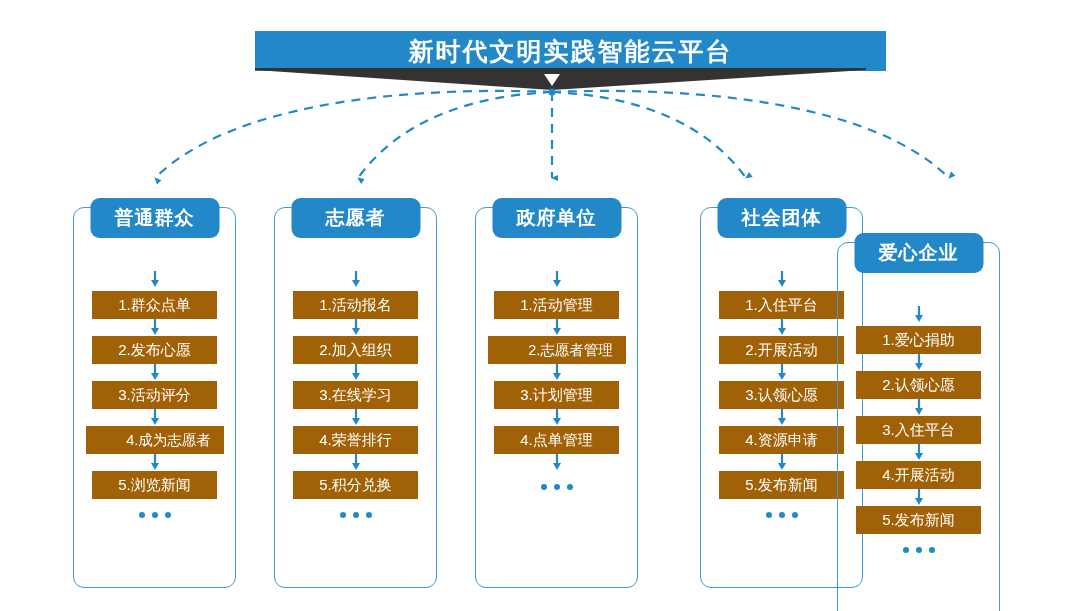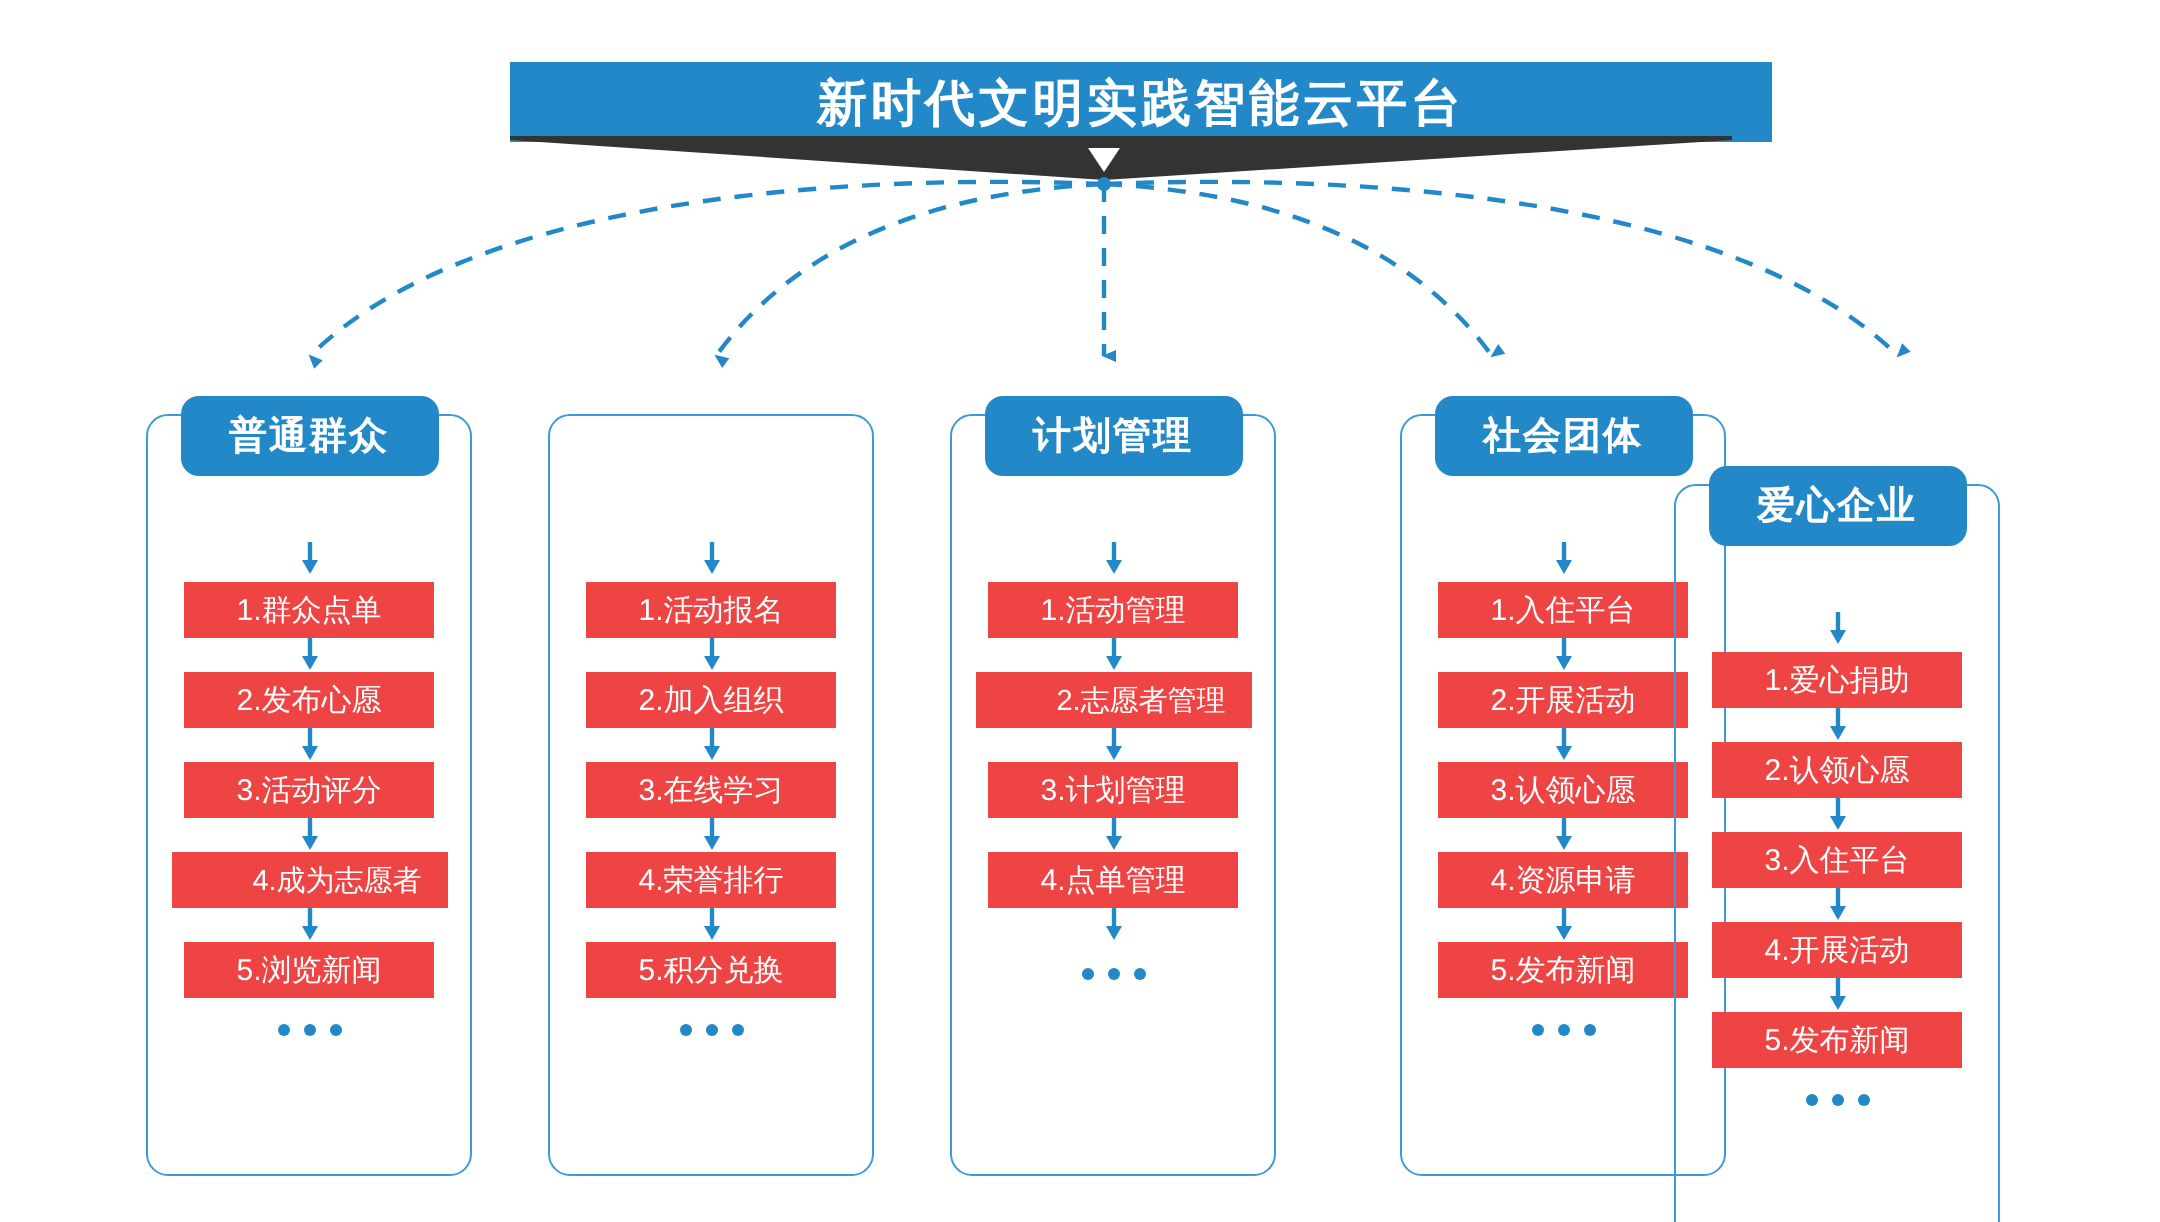--- a/index.html
+++ b/index.html
@@ -59,21 +59,21 @@
   .col-body{
     position:absolute;
     left:0;top:0;width:100%;height:100%;
     display:flex;flex-direction:column;align-items:center;
     padding-top:63px;
     box-sizing:border-box;
   }
   .step{
     width:125px;
     height:28px;
-    background:#ef4444;
+    background:#a16207;
     color:#ffffff;
     font-size:15px;
     display:flex;align-items:center;justify-content:center;
     white-space:nowrap;
     box-sizing:border-box;
   }
   .step.wide{width:138px;font-size:14.5px;padding-left:28px;}
   .arrow-down{
     width:12px;height:17px;
     display:flex;align-items:center;justify-content:center;
@@ -165,20 +165,21 @@
         </div>
         <div class="step">5.浏览新闻</div>
         <div class="ellipsis">
           <i></i>
           <i></i>
           <i></i>
         </div>
       </div>
     </div>
   <div class="column" style="left:274px;">
+      <div class="col-head">志愿者</div>
       <div class="col-body">
         <div class="arrow-down" style="margin-bottom: 3px;">
           <svg width="12" height="17" viewBox="0 0 12 17">
             <line x1="6" y1="0" x2="6" y2="10" stroke="#2288c8" stroke-width="2.2"></line>
             <polygon points="2,9 10,9 6,16" fill="#2288c8"></polygon>
           </svg>
         </div>
         <div class="step">1.活动报名</div>
         <div class="arrow-down">
           <svg width="12" height="17" viewBox="0 0 12 17">
@@ -209,21 +210,21 @@
         </div>
         <div class="step">5.积分兑换</div>
         <div class="ellipsis">
           <i></i>
           <i></i>
           <i></i>
         </div>
       </div>
     </div>
   <div class="column" style="left:475px;">
-      <div class="col-head">计划管理</div>
+      <div class="col-head">政府单位</div>
       <div class="col-body">
         <div class="arrow-down" style="margin-bottom: 3px;">
           <svg width="12" height="17" viewBox="0 0 12 17">
             <line x1="6" y1="0" x2="6" y2="10" stroke="#2288c8" stroke-width="2.2"></line>
             <polygon points="2,9 10,9 6,16" fill="#2288c8"></polygon>
           </svg>
         </div>
         <div class="step">1.活动管理</div>
         <div class="arrow-down">
           <svg width="12" height="17" viewBox="0 0 12 17">

